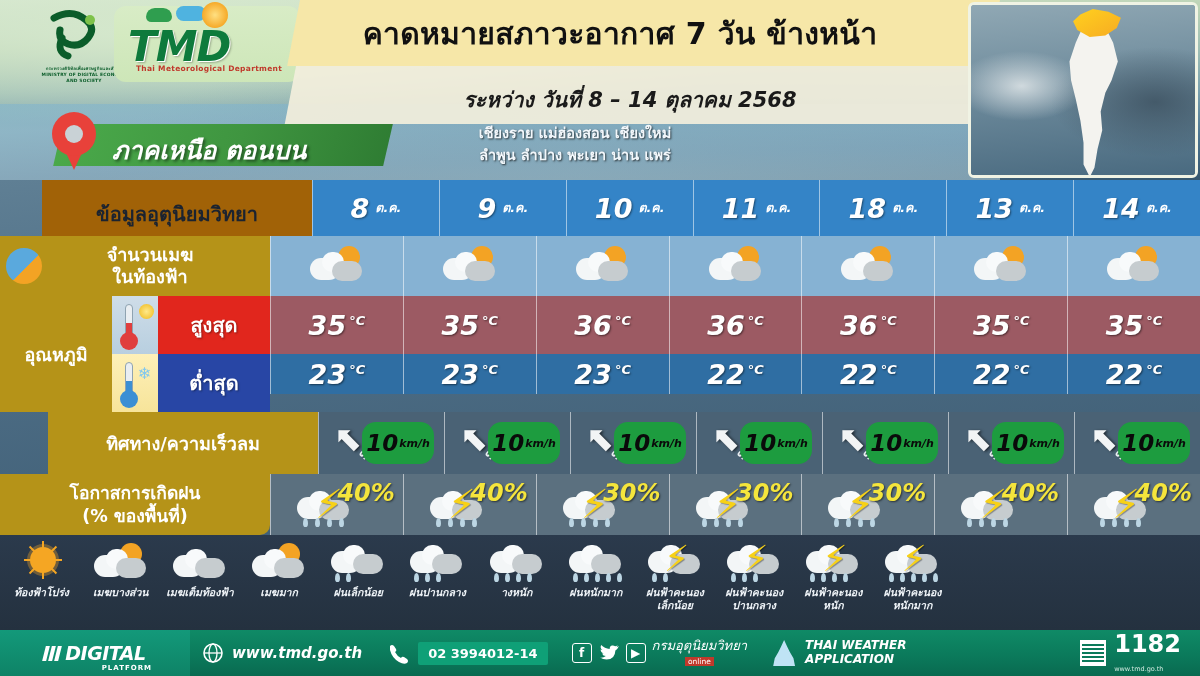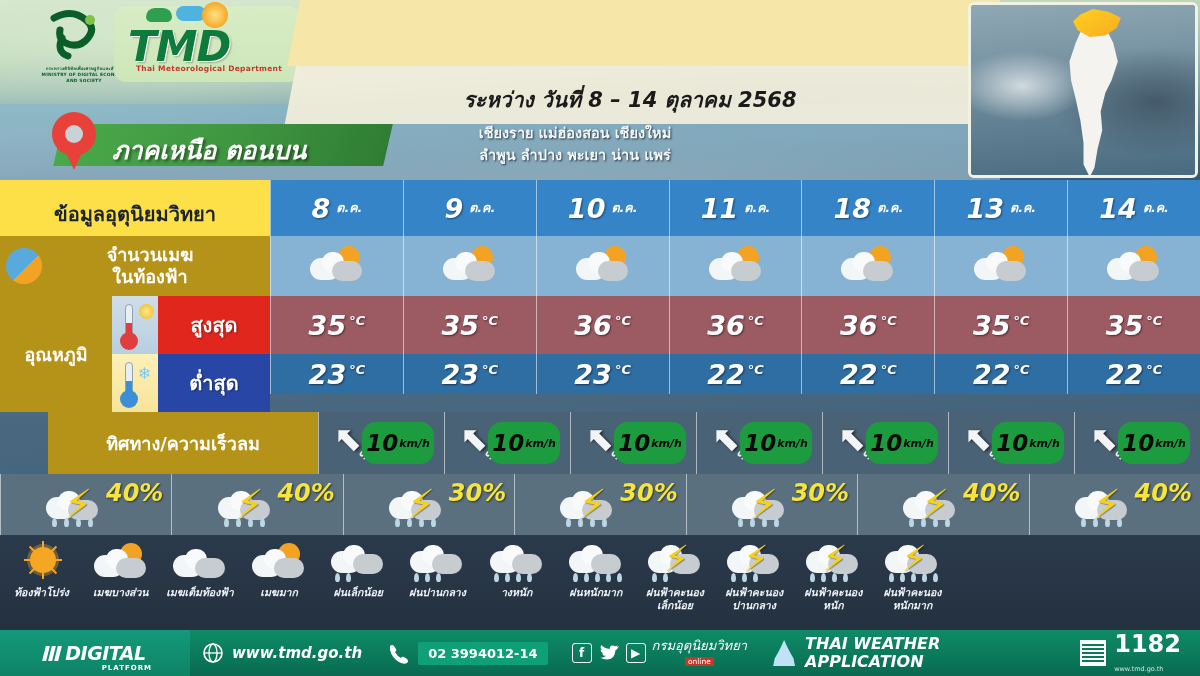--- a/index.html
+++ b/index.html
@@ -86,21 +86,21 @@
   .table { position:absolute; left:0; top:180px; width:1200px; height:355px; }
   .tbl-bg { position:absolute; inset:0;
             background:linear-gradient(175deg,#5f7f94 0%,#4d6d85 40%,#3c5b72 100%); }
   .row { position:absolute; left:0; width:1200px; display:flex; }
   .lbl { width:270px; display:flex; align-items:center; justify-content:center;
          color:#fff; text-align:center; font-weight:bold; position:relative; }
   .cell { flex:1; position:relative; display:flex; align-items:center; justify-content:center;
           border-left:1px solid rgba(255,255,255,.55); }
 
   .r-head { top:0; height:56px; }
-  .r-head .lbl { background:#fde047; color:#1b2330; font-size:20px; height:68px; }
+  .r-head .lbl { background:#a16207; color:#1b2330; font-size:20px; height:68px;margin-left:42px; }
   .r-head .cell { background:#2a7ec4; height:56px; }
   .r-head .cell::before { content:""; position:absolute; inset:0; background:rgba(255,255,255,.05); }
   .daynum { font-size:27px; font-weight:bold; font-style:italic; color:#fff;
             text-shadow:1px 1px 2px rgba(0,0,0,.45); position:relative; }
   .daymon { font-size:12.5px; font-weight:bold; font-style:italic; color:#fff; margin-left:6px;
             position:relative; }
 
   .r-sky { top:56px; height:60px; }
   .r-sky .lbl { background:#b59318; font-size:18px; height:60px; line-height:1.25; padding-left:30px; }
   .r-sky .cell { background:#86b2d3; height:60px; }
@@ -197,21 +197,21 @@
   .dg-sub { position:absolute; right:38px; bottom:4px; font-size:7px; font-weight:bold;
             color:#fff; letter-spacing:1px; }
   .ft-item { display:flex; align-items:center; gap:8px; color:#fff; padding:0 12px; }
   .ft-text { font-size:15px; font-style:italic; font-weight:bold; }
   .ft-phone-box { background:#0fa077; padding:4px 10px; border-radius:2px; font-size:13px; font-weight:bold; }
   .sq-ico { width:20px; height:20px; border:1.6px solid #fff; border-radius:3px;
             display:flex; align-items:center; justify-content:center; font-size:12px;
             font-weight:bold; color:#fff; }
   .ft-online { font-size:13px; font-style:italic; text-align:center; line-height:1.1; }
   .ft-online small { background:#c0392b; font-size:7.5px; padding:0 3px; font-style:normal; }
-  .twa { font-size:16px; font-weight:bold; font-style:italic; line-height:1.15; }
+  .twa { font-size:12px; font-weight:bold; font-style:italic; line-height:1.15; }
   .qr { width:26px; height:26px; background:
         repeating-linear-gradient(0deg,#fff 0 2px,#0b7a5b 2px 4px),
         repeating-linear-gradient(90deg,#fff 0 2px,transparent 2px 4px);
         background-color:#fff; border:2px solid #fff; }
   .num1182 { font-size:24px; font-weight:bold; color:#fff; line-height:1; }
   .num-sub { font-size:6.5px; color:#cfeadf; }
   .temple-ico { width:26px; height:26px; background:#bfe3f5;
                 clip-path:polygon(50% 0,62% 26%,72% 46%,86% 70%,92% 100%,8% 100%,14% 70%,28% 46%,38% 26%); }
 </style>
 </head>
@@ -235,20 +235,21 @@
 
     <div class="logo-tmd"></div>
     <div class="tmd-cloud1"></div>
     <div class="tmd-cloud2"></div>
     <div class="tmd-sun"></div>
     <div class="tmd-word">TMD</div>
     <div class="tmd-sub">Thai Meteorological Department</div>
 
     <div class="title-band"></div>
     <div class="title-band2"></div>
+    <div class="main-title">คาดหมายสภาวะอากาศ 7 วัน ข้างหน้า</div>
     <div class="date-range">ระหว่าง วันที่ 8 – 14 ตุลาคม 2568</div>
 
     <div class="region-band"></div>
     <div class="pin">
       <div class="pin-tip"></div>
         <div class="pin-head"></div>
         <div class="pin-hole"></div>
     </div>
     <div class="region-name">ภาคเหนือ ตอนบน</div>
 
@@ -487,20 +488,22 @@
           <span class="wind-arrow">⬆</span>
           <span class="wind-dir">SE</span>
           <span class="wind-pill">
             <span class="wind-val">10</span>
             <span class="wind-unit">km/h</span>
           </span>
         </div>
       </div>
 
     <div class="row r-rain" id="row-rain">
+      <div class="lbl" style="white-space:pre-line">โอกาสการเกิดฝน
+(% ของพื้นที่)</div>
     <div class="cell">
           <span class="ico" style="margin-right: 26px;">
             <i class="cl cw1"></i>
             <i class="cl cw2"></i>
             <i class="cl cg1"></i>
             <i class="drop" style="left:10px;top:33px"></i>
             <i class="drop" style="left:22px;top:33px"></i>
             <i class="drop" style="left:34px;top:33px"></i>
             <i class="drop" style="left:46px;top:33px"></i>
             <i class="bolt">⚡</i>

